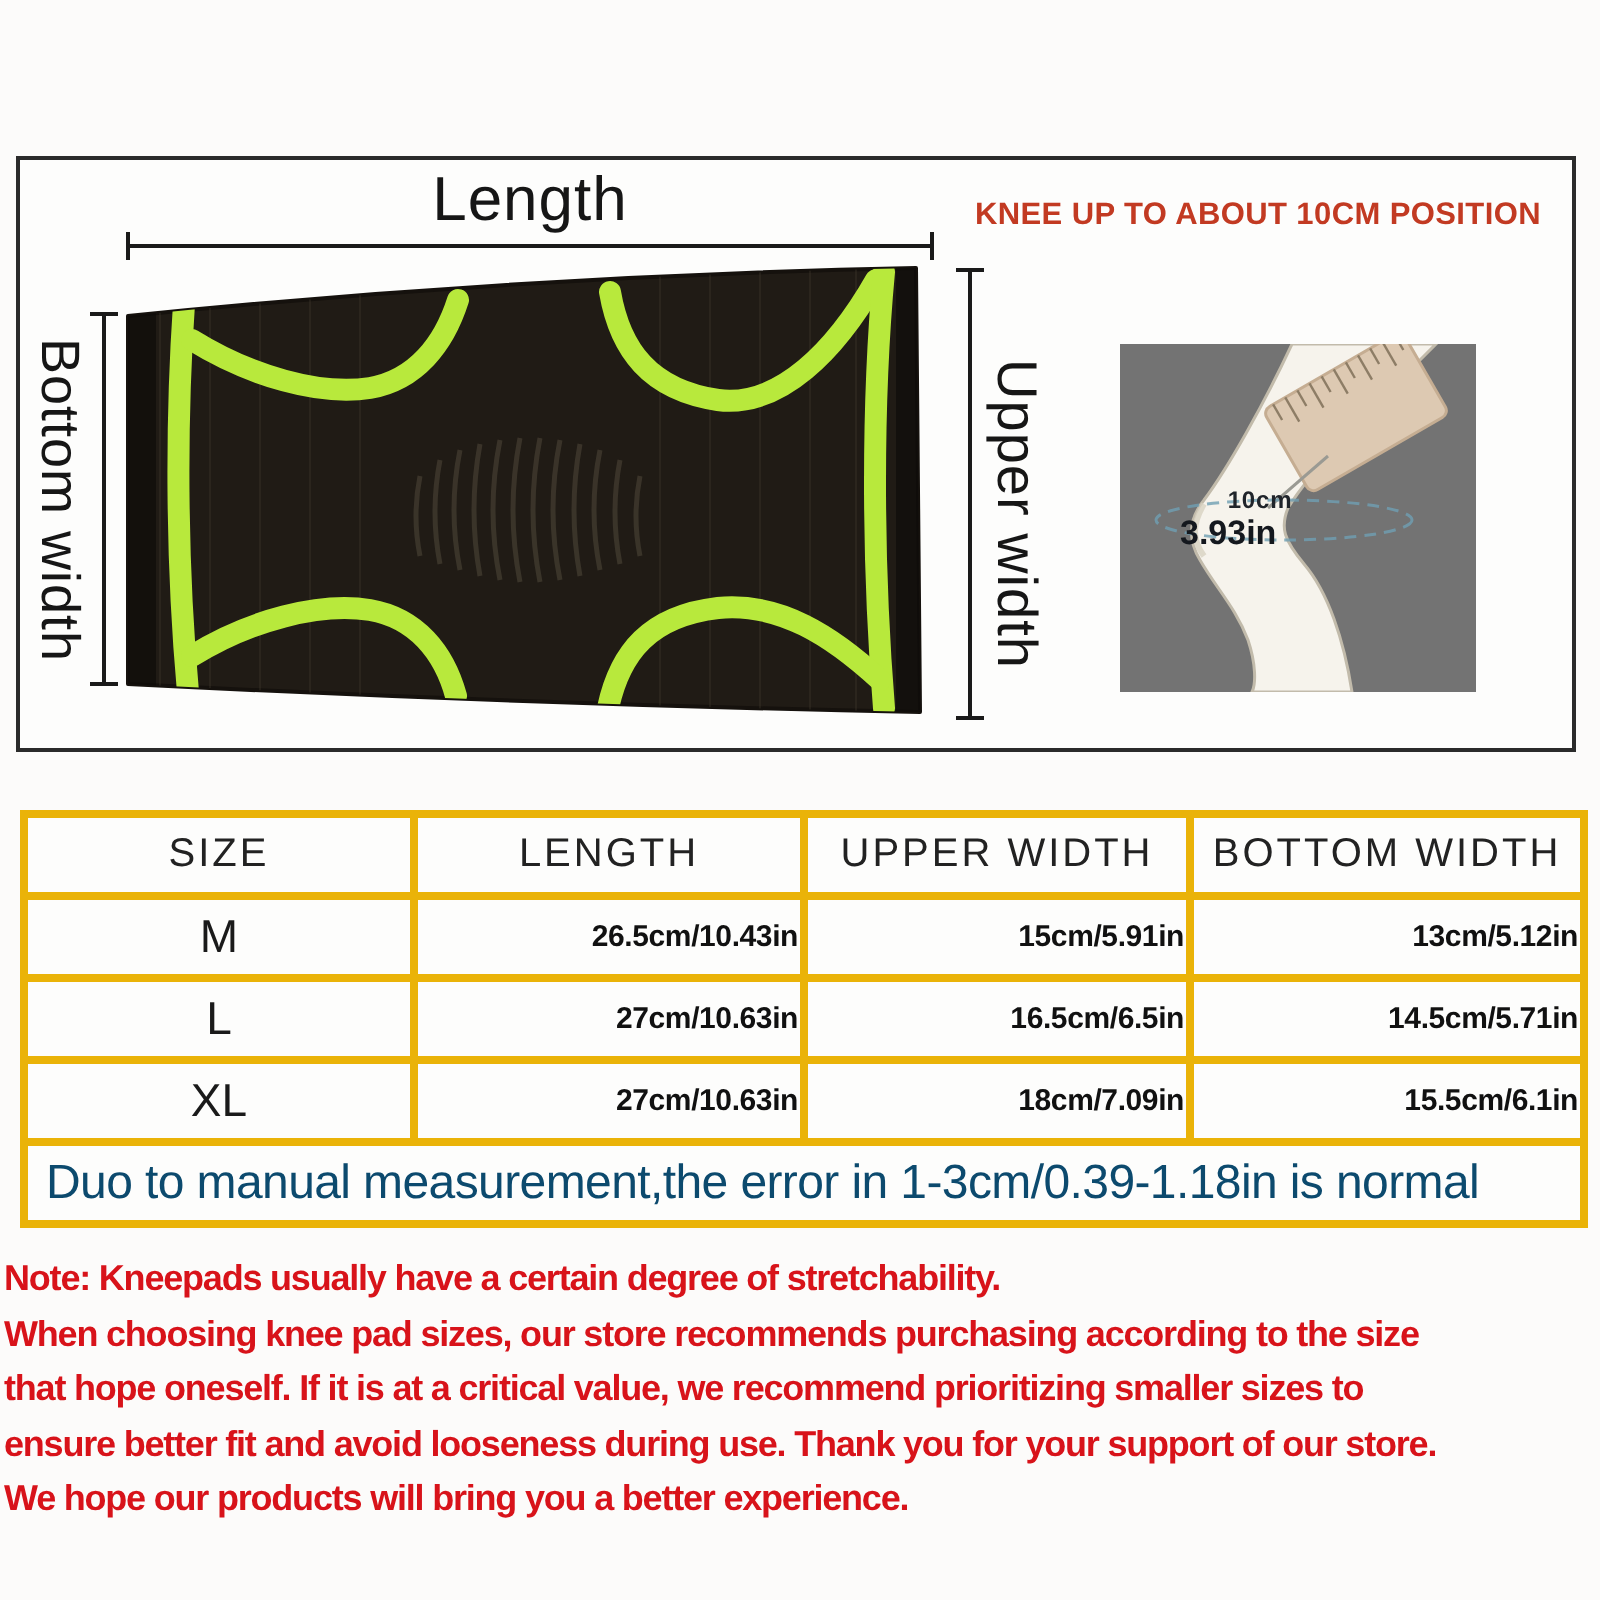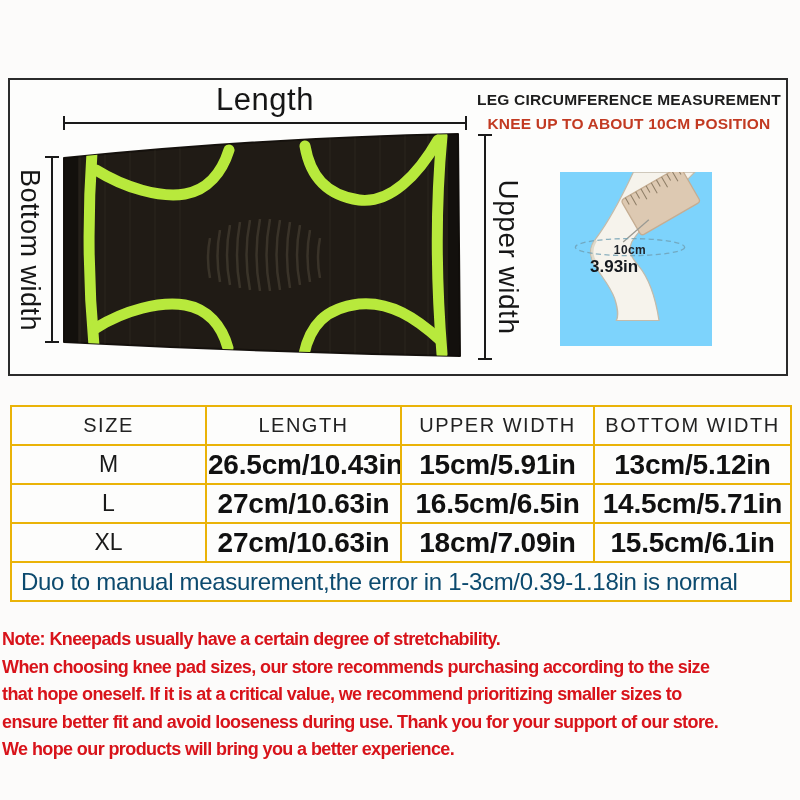--- a/index.html
+++ b/index.html
@@ -29,41 +29,41 @@
     position:absolute;left:390px;top:162px;width:218px;height:30px;text-align:center;
     transform:rotate(90deg);font-size:28px;color:#161616;letter-spacing:.5px;
   }
 
   
   .ref-panel{position:absolute;left:460px;top:12px;width:318px;text-align:center;}
   .ref-title{font-size:15.5px;font-weight:700;color:#1d1d1d;letter-spacing:.2px;line-height:1;}
   .ref-title2{margin-top:12px;}
   .ref-warning{margin-top:8px;font-size:15.5px;font-weight:700;color:#c23a22;letter-spacing:.2px;line-height:1;}
   .leg-illustration{
-    position:absolute;left:550px;top:92px;width:152px;height:174px;
-    background:#7dd3fc;overflow:hidden;
+    position:absolute;left:550px;top:92px;width:178px;height:174px;
+    background:#737373;overflow:hidden;
   }
   .leg-svg{position:absolute;inset:0;}
   .knee-cm{position:absolute;left:40px;top:71px;width:60px;text-align:center;
     font-size:12px;font-weight:700;color:#20242a;letter-spacing:.4px;}
   .knee-in{position:absolute;left:30px;top:85px;width:80px;text-align:left;
     font-size:17px;font-weight:700;color:#14181e;}
 
   
   table.size-table{
     position:absolute;left:10px;top:405px;width:780px;
     border-collapse:collapse;table-layout:fixed;background:#fdfdfc;
   }
   .size-table td{
-    border:2px solid #eab308;text-align:center;vertical-align:middle;
+    border:4px solid #eab308;text-align:center;vertical-align:middle;
     height:35px;overflow:hidden;white-space:nowrap;
   }
   .size-table .hdr td{font-size:20px;font-weight:400;letter-spacing:1.5px;color:#222;}
   .size-table .sz{font-size:23px;font-weight:400;color:#1a1a1a;}
-  .size-table .val{font-size:28px;font-weight:700;color:#111;letter-spacing:-.2px;}
+  .size-table .val{font-size:15px;font-weight:700;color:#111;letter-spacing:-.2px;text-align:right;}
   .size-table .footnote-cell{
     text-align:left;padding-left:9px;font-size:24px;font-weight:400;color:#0c4a6e;letter-spacing:-.3px;
   }
 
   
   .note-block{position:absolute;left:0;top:626px;width:800px;}
   .note-line{
     font-size:18px;font-weight:700;color:#d8131a;
     line-height:27.5px;letter-spacing:-.6px;white-space:nowrap;padding-left:2px;
   }
@@ -140,21 +140,20 @@
           <path d="M 468 55 H 482"></path>
           <path d="M 468 279 H 482"></path>
       </g>
     </svg>
 
     <div class="length-label">Length</div>
     <div class="bottom-width-label">Bottom width</div>
     <div class="upper-width-label">Upper width</div>
 
     <div class="ref-panel">
-      <div class="ref-title">LEG CIRCUMFERENCE MEASUREMENT</div>
       <div class="ref-warning">KNEE UP TO ABOUT 10CM POSITION</div>
     </div>
 
     <div class="leg-illustration">
       <svg class="leg-svg" viewBox="0 0 178 174" aria-hidden="true">
 
         <path d="M 86 0 C 72 30, 54 62, 42 78 C 34 88, 34 98, 40 108
                  C 48 122, 58 132, 64 148 C 68 160, 68 170, 66 174
                  L 116 174 C 112 148, 104 124, 92 110 C 82 98, 80 92, 84 82
                  C 96 62, 130 28, 150 8 L 158 0 Z" fill="#f6f3ec" stroke="#c2bbab" stroke-width="1.5"></path>

